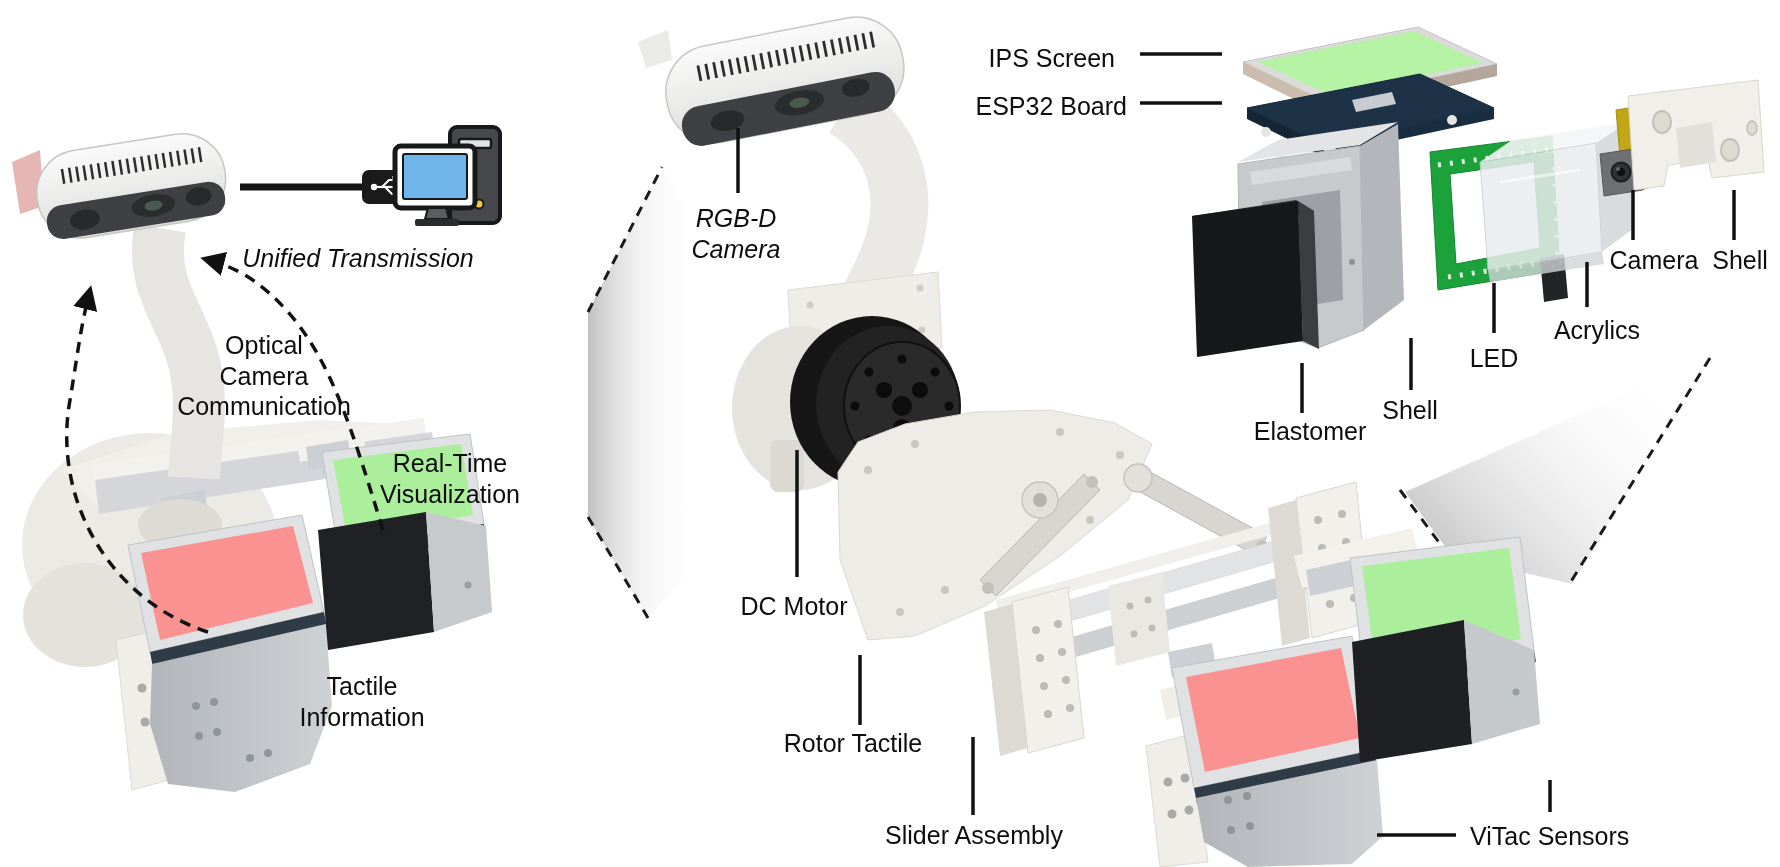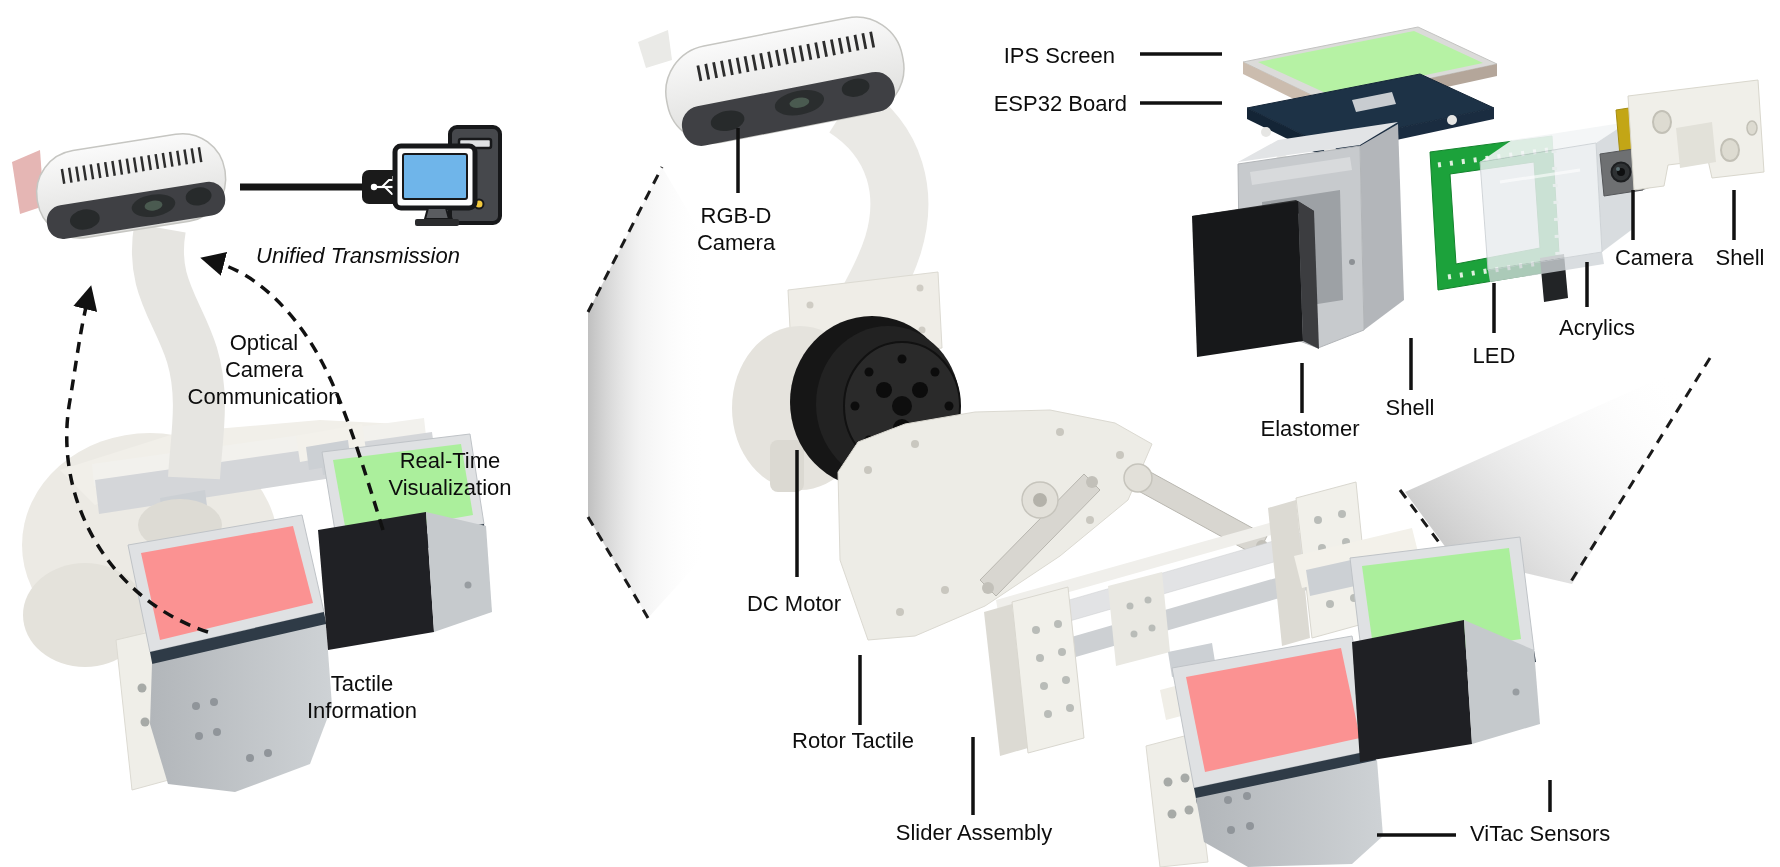--- a/index.html
+++ b/index.html
@@ -1,19 +1,19 @@
 <!DOCTYPE html>
 <html><head>
 <meta charset="utf-8">
 <style>
   html,body{margin:0;padding:0;background:#ffffff;}
   .stage{position:relative;width:1780px;height:867px;background:#ffffff;overflow:hidden;
          font-family:"Liberation Sans", sans-serif;}
   .stage svg{position:absolute;left:0;top:0;}
-  .lbl{position:absolute;color:#0d0d0d;font-size:22px;line-height:1.22;
+  .lbl{position:absolute;color:#0d0d0d;font-size:25px;line-height:1.22;
        white-space:pre-line;text-align:center;transform:translateX(-50%);}
   .lbl.left{transform:none;text-align:center;}
   .lbl.right{transform:none;text-align:right;}
 </style>
 </head>
 <body>
 
 <div class="stage">
 <svg width="1780" height="867" viewBox="0 0 1780 867">
   <defs>
@@ -340,21 +340,21 @@
 
 <div class="lbl" style="left:358px;top:243px;font-style:italic;">Unified Transmission</div>
 <div class="lbl" style="left:264px;top:330px;">Optical
 Camera
 Communication</div>
 <div class="lbl" style="left:450px;top:448px;">Real-Time
 Visualization</div>
 <div class="lbl" style="left:362px;top:671px;">Tactile
 Information</div>
 
-<div class="lbl" style="left:736px;top:203px;">RGB-D
+<div class="lbl" style="left:736px;top:203px;font-style:italic;">RGB-D
 Camera</div>
 <div class="lbl" style="left:775px;top:591px;margin-left:19px;">DC Motor</div>
 <div class="lbl" style="left:853px;top:728px;">Rotor Tactile</div>
 <div class="lbl" style="left:974px;top:820px;">Slider Assembly</div>
 <div class="lbl left" style="left:1470px;top:821px;">ViTac Sensors</div>
 
 <div class="lbl right" style="left:915px;top:43px;width:200px;">IPS Screen</div>
 <div class="lbl right" style="left:927px;top:91px;width:200px;">ESP32 Board</div>
 <div class="lbl" style="left:1310px;top:416px;">Elastomer</div>
 <div class="lbl" style="left:1410px;top:395px;">Shell</div>

